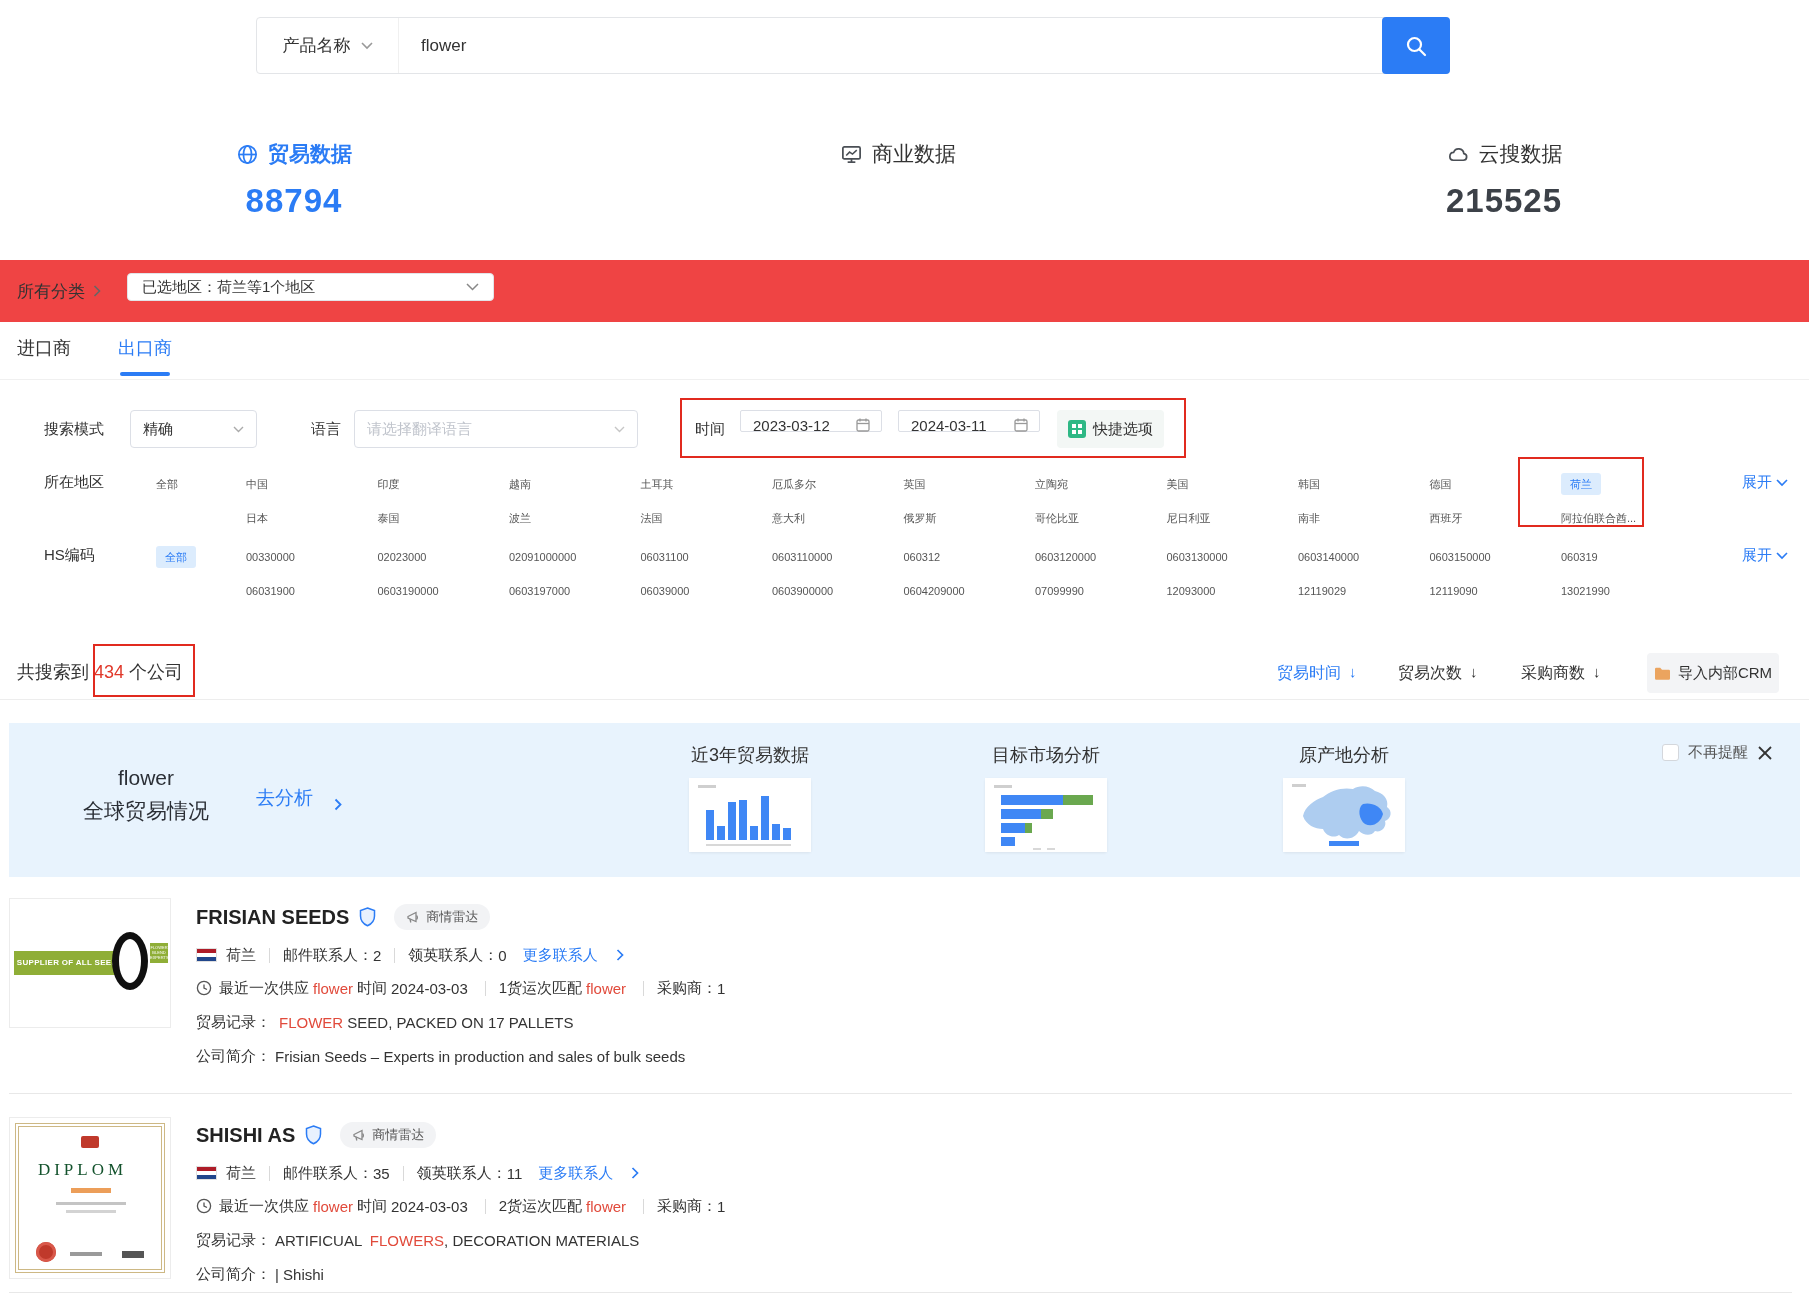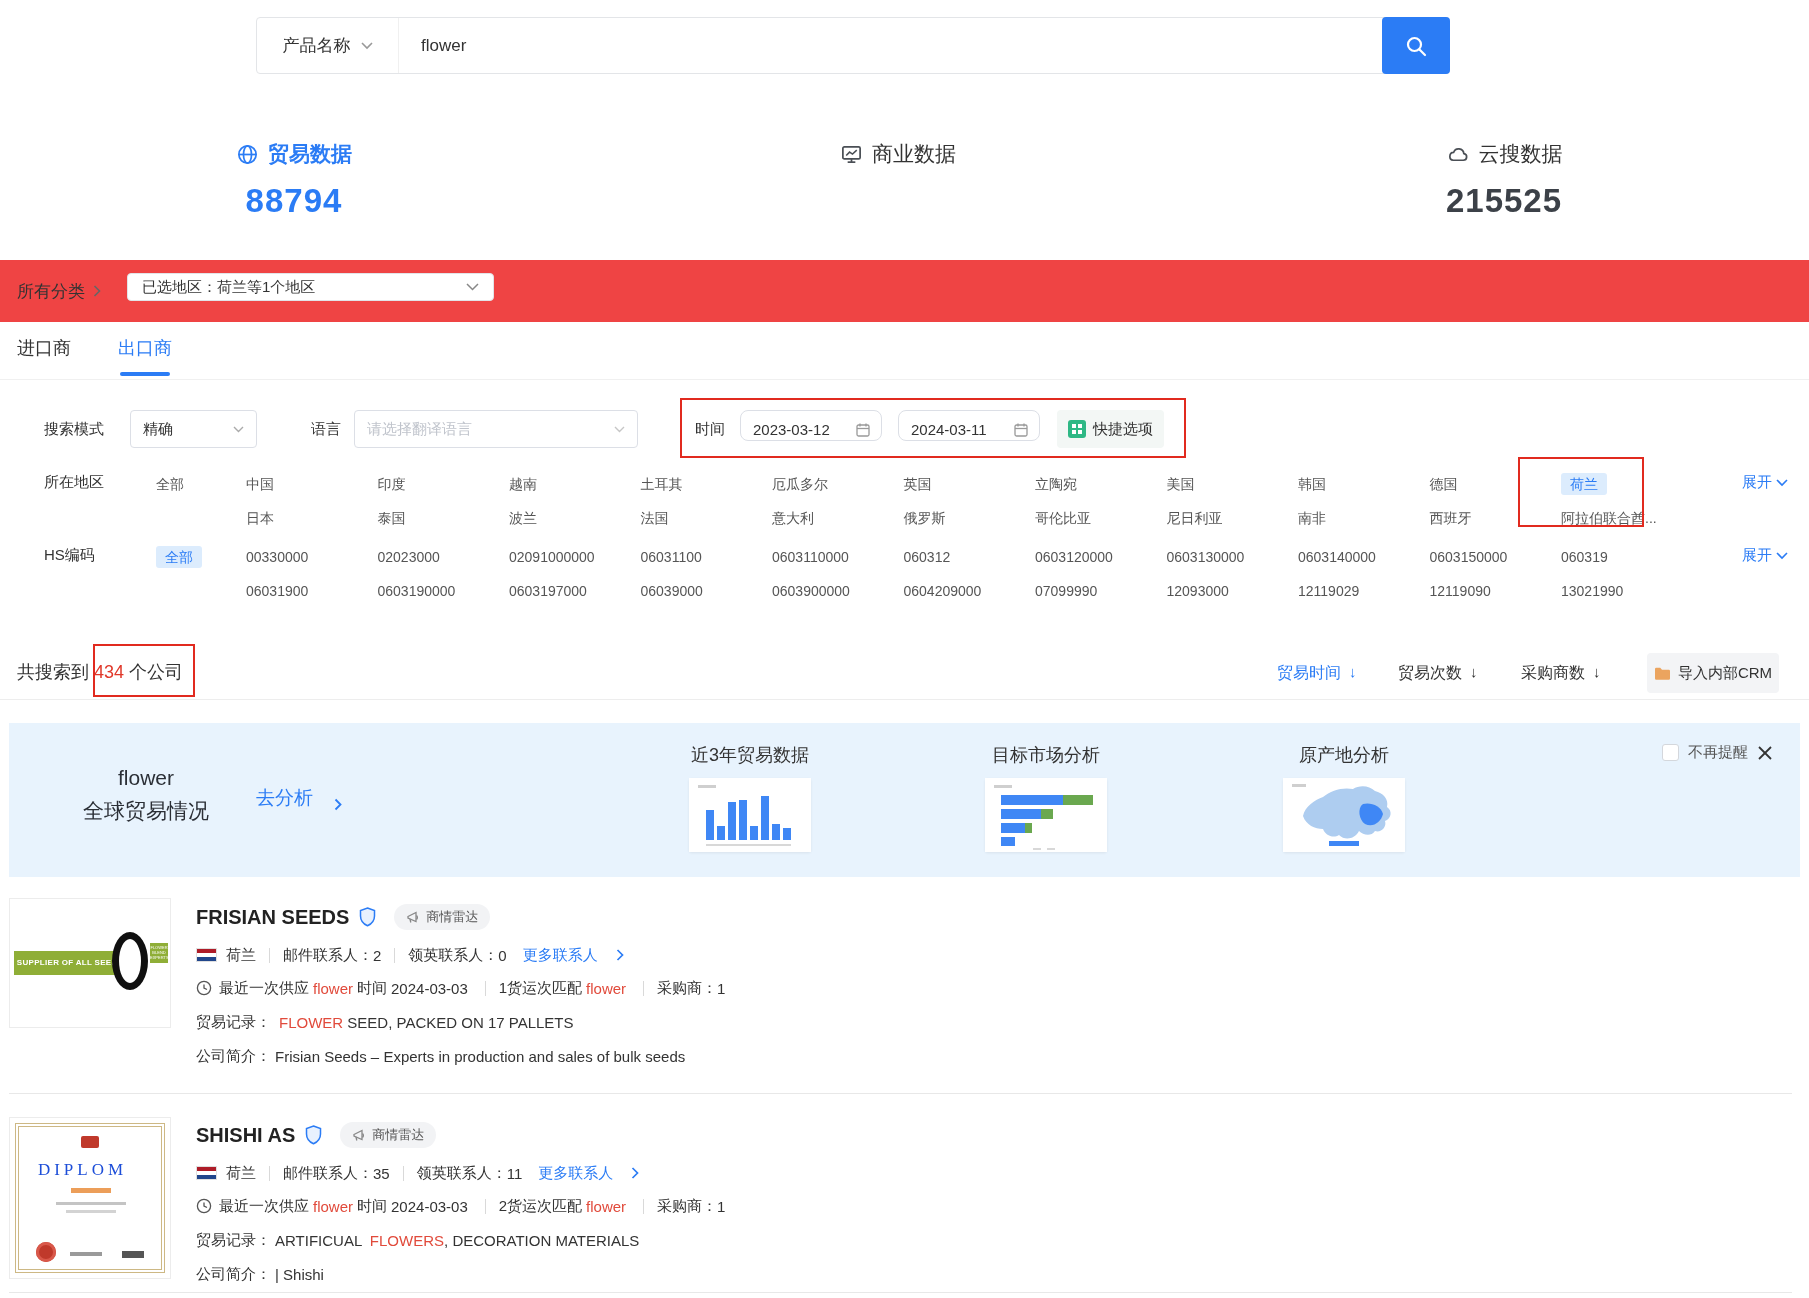--- a/index.html
+++ b/index.html
@@ -36,29 +36,29 @@
   .tab { position:absolute; top:14px; font-size:18px; color:#333; cursor:pointer; padding-bottom:16px; }
   .tab.importers { left:17px; }
   .tab.exporters { left:118px; color:#2b7cf5; }
   .tab.exporters::after { content:""; position:absolute; left:2px; right:2px; bottom:0; height:4px; background:#2b7cf5; border-radius:2px; }
 
   
   .f-label { position:absolute; font-size:15px; color:#333; line-height:38px; }
   .select-box { position:absolute; height:38px; border:1px solid #dcdfe6; border-radius:4px; background:#fff;
     display:flex; align-items:center; justify-content:space-between; padding:0 12px; font-size:15px; color:#333; cursor:pointer; }
   .select-box .ph { color:#c0c4cc; }
-  .date-box { position:absolute; height:31px; border:1px solid #dcdfe6; border-radius:8px; background:#fff;
+  .date-box { position:absolute; height:22px; border:1px solid #dcdfe6; border-radius:2px; background:#fff;
     display:flex; align-items:center; justify-content:space-between; padding:8px 10px 0 12px; font-size:15px; color:#333; cursor:pointer; }
   .quick-btn { position:absolute; height:38px; background:#f3f7f5; border:none; border-radius:4px;
     display:flex; align-items:center; gap:7px; padding:0 11px; font-size:15px; color:#333; cursor:pointer; font-family:inherit; }
 
   
   .block-label { position:absolute; left:44px; font-size:15px; color:#333; }
   .block-grid { position:absolute; left:156px; display:grid; grid-template-columns:90px repeat(11,131.5px);
-    row-gap:12px; font-size:14px; color:#555; }
+    row-gap:12px; font-size:11px; color:#555; }
   .filter-item { cursor:pointer; white-space:nowrap; line-height:22px; }
   .filter-item.selected { color:#2b7cf5; background:#dcecfd; border-radius:3px; padding:0 9px; justify-self:start; }
   .expand-link { position:absolute; left:1742px; font-size:15px; color:#2b7cf5; display:flex; align-items:center; gap:4px; cursor:pointer; }
 
   
   .results-header { position:absolute; left:0; top:645px; width:1809px; height:55px; border-bottom:1px solid #ededed; }
   .results-count { position:absolute; left:17px; top:15px; font-size:18px; color:#333; }
   .results-count .red { color:#e0392b; }
   .sort-item { position:absolute; top:18px; font-size:16px; color:#333; cursor:pointer; display:flex; gap:8px; }
   .sort-item.active { color:#2b7cf5; }
@@ -103,21 +103,21 @@
 
   
   .seed-band { position:absolute; left:4px; top:52px; width:112px; height:24px; background:#8fae37; color:#fff;
     font-size:8px; font-weight:bold; line-height:24px; text-align:center; letter-spacing:.3px; }
   .seed-oval { position:absolute; left:102px; top:33px; width:36px; height:58px; border:7px solid #101010; border-radius:50%; background:#fff; }
   .seed-tag { position:absolute; left:140px; top:44px; width:18px; height:20px; background:#8fae37; color:#fff;
     font-size:4px; line-height:5px; text-align:center; padding-top:2px; overflow:hidden; }
   .dip-frame { position:absolute; inset:5px; border:4px double #cdb884; }
   .dip-emblem { position:absolute; left:71px; top:18px; width:18px; height:12px; background:#c0392b; border-radius:2px; }
   .dip-title { position:absolute; left:0; right:15px; top:42px; text-align:center;
-    font-family:"Liberation Serif","DejaVu Serif",serif; font-size:17px; letter-spacing:4px; color:#1d4ed8; }
+    font-family:"Liberation Serif","DejaVu Serif",serif; font-size:17px; letter-spacing:4px; color:#14532d; }
   .dip-line1 { position:absolute; left:61px; top:70px; width:40px; height:5px; background:#e67e22; opacity:.75; }
   .dip-line2 { position:absolute; left:46px; top:84px; width:70px; height:3px; background:#c4c4c4; }
   .dip-line3 { position:absolute; left:56px; top:92px; width:50px; height:3px; background:#d3d3d3; }
   .dip-seal { position:absolute; left:26px; bottom:16px; width:20px; height:20px; border-radius:50%;
     background:#c0392b; box-shadow:inset 0 0 0 3px #d9584a; }
   .dip-sign1 { position:absolute; left:60px; bottom:22px; width:32px; height:4px; background:#9a9a9a; }
   .dip-sign2 { position:absolute; left:112px; bottom:20px; width:22px; height:7px; background:#555; }
 
   
   .annotation { position:absolute; border:2px solid #e12a1f; pointer-events:none; }

